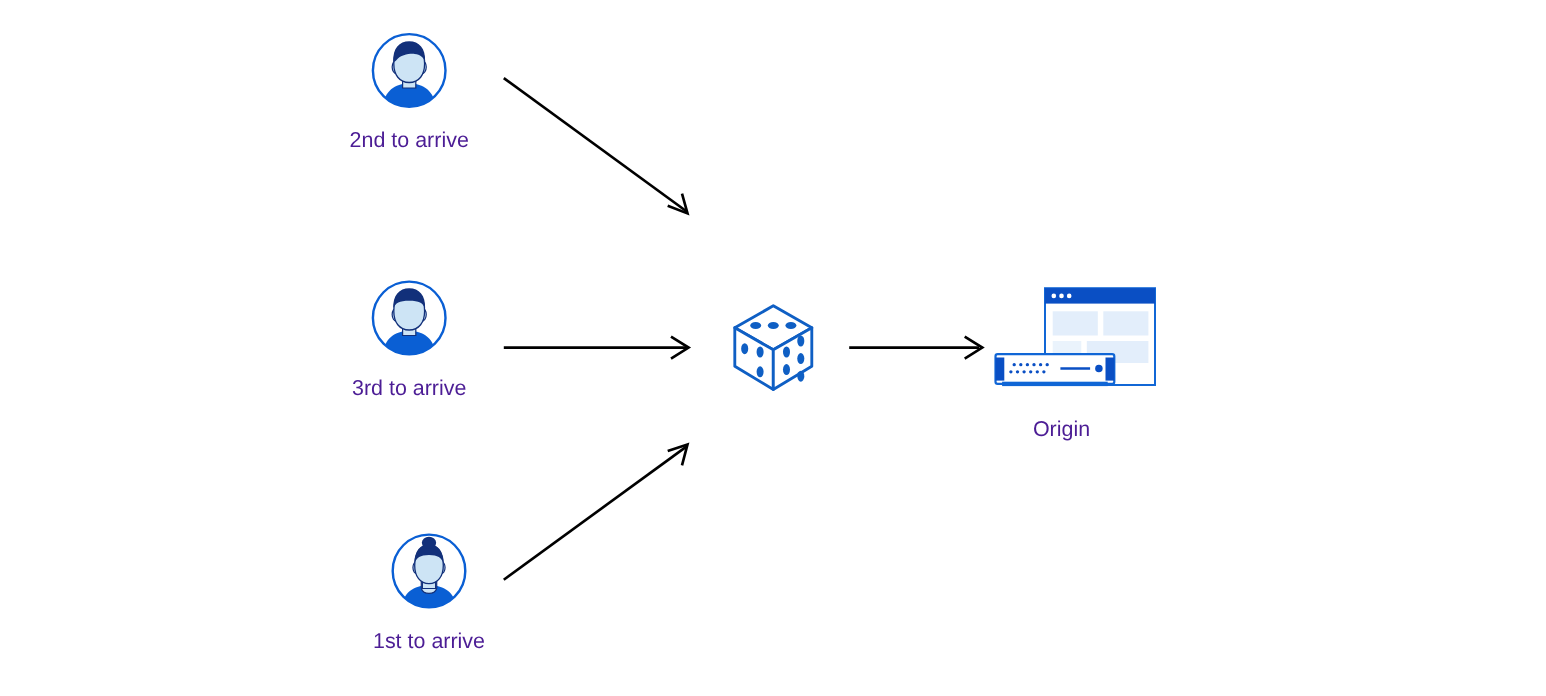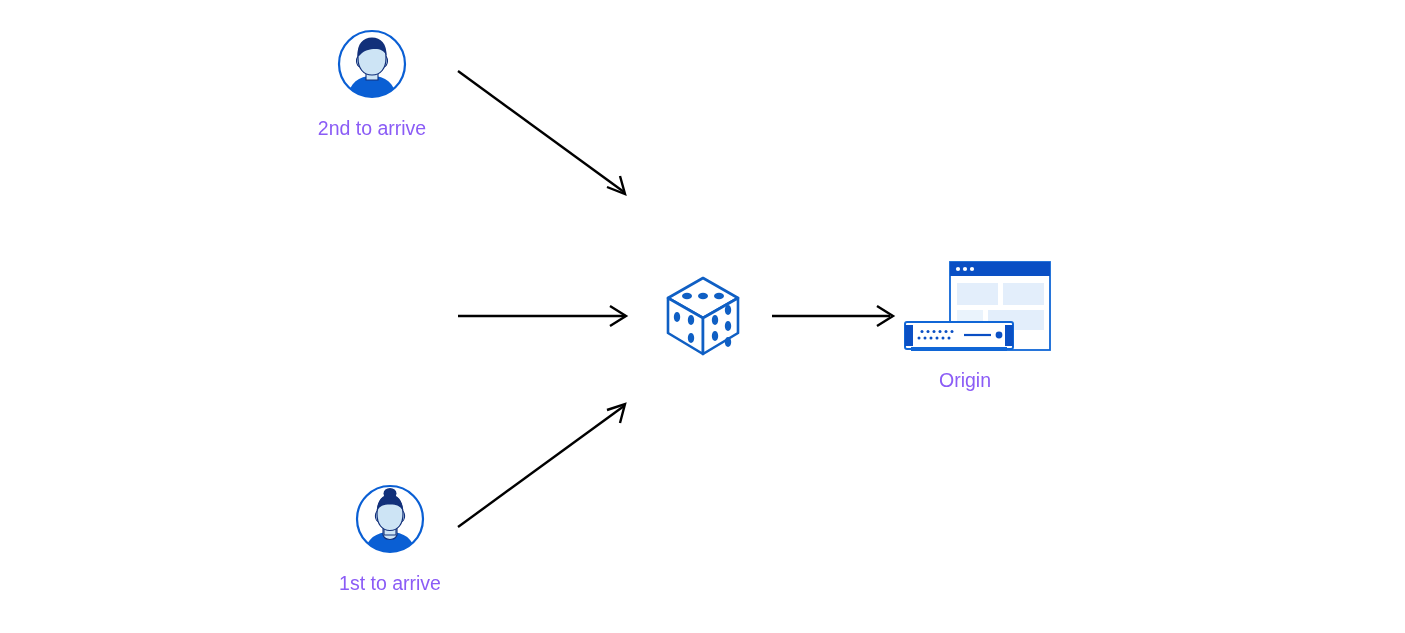--- a/index.html
+++ b/index.html
@@ -22,21 +22,21 @@
   }
   .avatar-node { width: 140px; }
   .avatar-wrap {
     width: 72px;
     height: 72px;
     margin: 0 auto;
   }
   .node-label {
     text-align: center;
     font-size: 19.5px;
-    color: #8b5cf6;
+    color: #4c1d95;
     line-height: 24px;
     margin-top: 16px;
     white-space: nowrap;
     font-family: "Liberation Sans", sans-serif;
   }
   .origin-node { width: 180px; }
   .origin-wrap {
     width: 140px;
     height: 100px;
     margin: 0 auto;
@@ -100,20 +100,41 @@
           <ellipse cx="24.5" cy="33" rx="4" ry="6" fill="#cde4f5" stroke="#12307a" stroke-width="1.1"></ellipse>
           <ellipse cx="47.5" cy="33" rx="4" ry="6" fill="#cde4f5" stroke="#12307a" stroke-width="1.1"></ellipse>
           <path d="M22 30 C22 17 28.5 11 36 11 C43.5 11 50 17 50 30 C50 40 45 47 36 47 C27 47 22 40 22 30 Z" fill="#cde4f5" stroke="#12307a" stroke-width="1.2"></path>
           <path d="M21.5 28 C21 16 27 9.5 36 9.5 C45 9.5 51 16 50.5 28 C49 24 46 21.5 41 21 C36 20.5 28 22 24.5 26.5 C23.5 27.6 22.5 28.4 21.5 28 Z" fill="#12307a"></path>
         </g>
       </svg>
     </div>
     <div class="node-label">2nd to arrive</div>
   </div>
 
+  <div class="node avatar-node" style="left:302px; top:253px;">
+    <div class="avatar-wrap">
+      <svg viewBox="0 0 72 72" width="72" height="72">
+        <defs>
+          <clipPath id="clipB">
+              <circle cx="36" cy="36" r="33"></circle>
+            </clipPath>
+        </defs>
+        <circle cx="36" cy="36" r="33" fill="#ffffff" stroke="#0a5fd4" stroke-width="2.2"></circle>
+        <g clip-path="url(#clipB)">
+          <path d="M12 72 C12 56 22 48 36 48 C50 48 60 56 60 72 Z" fill="#0a5fd4"></path>
+          <path d="M30 40 L30 52 L42 52 L42 40 Z" fill="#cde4f5" stroke="#12307a" stroke-width="1.1"></path>
+          <ellipse cx="24.5" cy="33" rx="4" ry="6" fill="#cde4f5" stroke="#12307a" stroke-width="1.1"></ellipse>
+          <ellipse cx="47.5" cy="33" rx="4" ry="6" fill="#cde4f5" stroke="#12307a" stroke-width="1.1"></ellipse>
+          <path d="M22 30 C22 17 28.5 11 36 11 C43.5 11 50 17 50 30 C50 40 45 47 36 47 C27 47 22 40 22 30 Z" fill="#cde4f5" stroke="#12307a" stroke-width="1.2"></path>
+          <path d="M21.5 27.5 C21 15.5 27 9 36 9 C45 9 51 15.5 50.5 27.5 C48.5 22.5 45 20.5 36 20.5 C27 20.5 23.5 22.5 21.5 27.5 Z" fill="#12307a"></path>
+        </g>
+      </svg>
+    </div>
+    <div class="node-label">3rd to arrive</div>
+  </div>
 
   <div class="node avatar-node" style="left:320px; top:483px;">
     <div class="avatar-wrap">
       <svg viewBox="0 0 72 72" width="72" height="72">
         <defs>
           <clipPath id="clipC">
               <circle cx="36" cy="36" r="33"></circle>
             </clipPath>
         </defs>
         <circle cx="36" cy="36" r="33" fill="#ffffff" stroke="#0a5fd4" stroke-width="2.2"></circle>
@@ -193,16 +214,16 @@
             <circle cx="36" cy="80" r="1.5"></circle>
             <circle cx="42" cy="80" r="1.5"></circle>
             <circle cx="48" cy="80" r="1.5"></circle>
             <circle cx="54" cy="80" r="1.5"></circle>
           </g>
           <line x1="69" y1="77" x2="96" y2="77" stroke="#0a4fc4" stroke-width="2.2"></line>
           <circle cx="104" cy="77" r="3.4" fill="#0a4fc4"></circle>
         </g>
       </svg>
     </div>
-    <div class="node-label" style="margin-top:10px;">Origin</div>
+    <div class="node-label" style="margin-top:20px;">Origin</div>
   </div>
 
 </div>
 
 </body></html>

